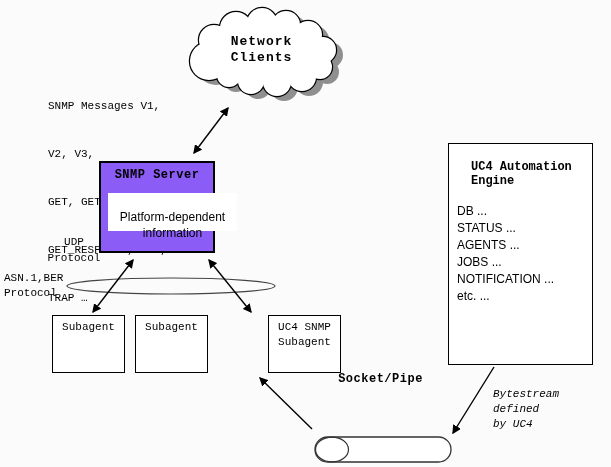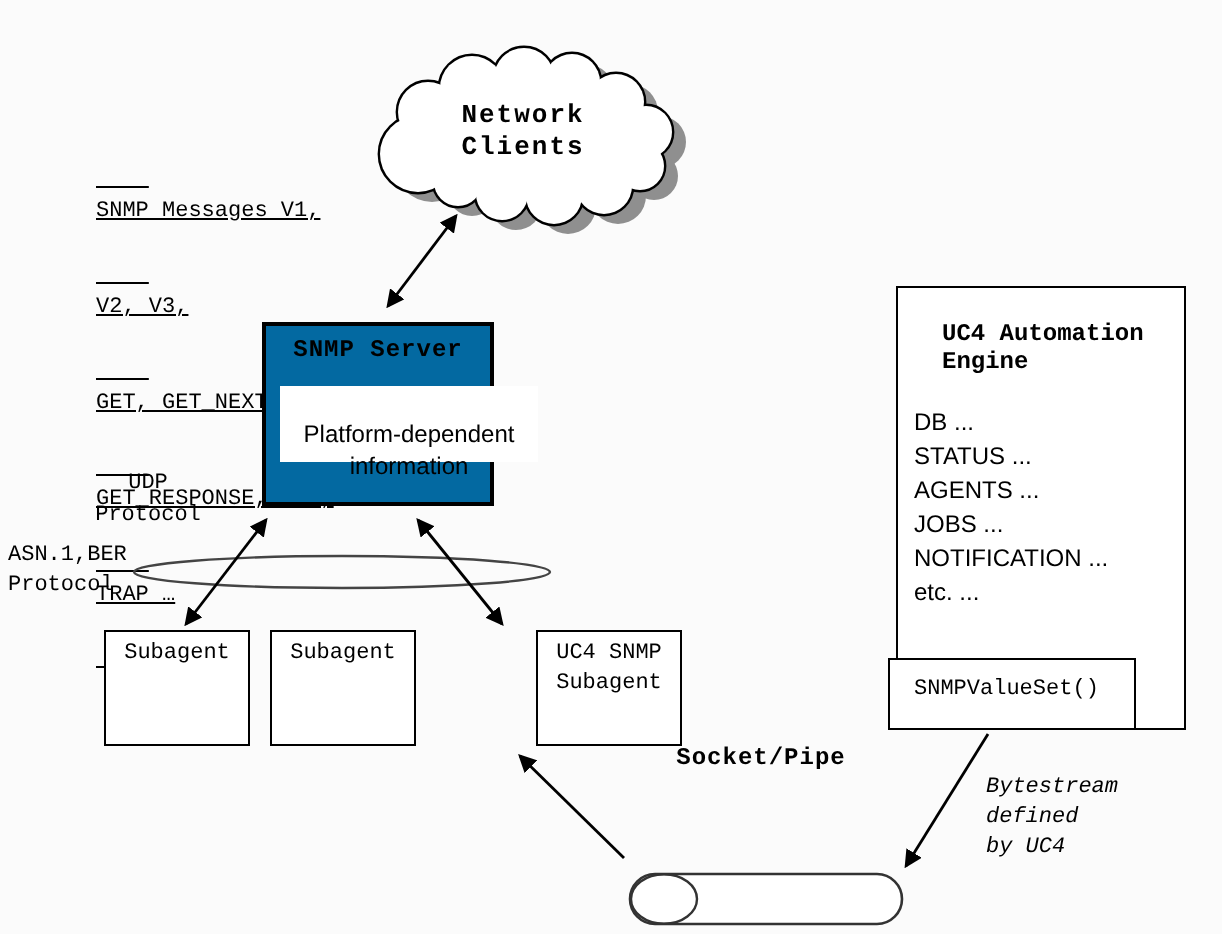--- a/index.html
+++ b/index.html
@@ -3,30 +3,30 @@
 <meta charset="utf-8">
 <style>
   html,body{margin:0;padding:0;}
   body{background:#fbfbfb;font-family:"Liberation Mono","DejaVu Sans Mono",monospace;color:#000;}
   .canvas{position:relative;width:611px;height:467px;background:#fbfbfb;overflow:hidden;}
 
   .mono{font-family:"Liberation Mono","DejaVu Sans Mono",monospace;}
   .sans{font-family:"Liberation Sans","DejaVu Sans",sans-serif;}
 
   
-  .cloud-wrap{position:absolute;left:184px;top:22px;width:175px;height:105px;}
+  .cloud-wrap{position:absolute;left:184px;top:6px;width:175px;height:105px;}
   .cloud-text{position:absolute;left:0;top:28px;width:155px;text-align:center;
               font-weight:bold;font-size:13px;line-height:16px;letter-spacing:1px;}
 
   
-  .msg-block{position:absolute;left:48px;top:66px;font-size:11px;line-height:16px;white-space:pre;text-decoration:underline;}
+  .msg-block{position:absolute;left:48px;top:66px;font-size:11px;line-height:16px;white-space:pre;}
 
   
   .server-box{position:absolute;left:99px;top:161px;width:116px;height:92px;
-              background:#0369a1;border:2px solid #000;box-sizing:border-box;margin-left:32px;}
+              background:#8b5cf6;border:2px solid #000;box-sizing:border-box;}
   .server-title{margin-top:5px;text-align:center;font-weight:bold;font-size:12px;letter-spacing:.5px;}
   .platform-box{position:absolute;left:7px;top:30px;width:129px;height:38px;background:#ffffff;
                 text-align:center;font-size:12px;line-height:16px;padding-top:16px;box-sizing:border-box;}
 
   
   .udp-label{position:absolute;left:34px;top:234px;width:80px;text-align:center;
              font-size:11px;line-height:16px;}
   .asn-label{position:absolute;left:4px;top:271px;width:92px;text-align:left;
              font-size:11px;line-height:15px;}
 
@@ -152,23 +152,20 @@
     <div class="uc4-title sans">UC4 Automation Engine</div>
     <div class="uc4-list sans">
       <div>DB ...</div>
       <div>STATUS ...</div>
       <div>AGENTS ...</div>
       <div>JOBS ...</div>
       <div>NOTIFICATION ...</div>
       <div>etc. ...</div>
     </div>
   </div>
-  <div class="valueset-box mono">
-    <span>SNMPValueSet()</span>
-  </div>
 
   <div class="socket-label">Socket/Pipe</div>
   <div class="bytestream-label">
     <div>Bytestream defined</div>
     <div>by UC4</div>
   </div>
 
   <svg class="overlay" viewBox="0 0 611 467">
     <defs>
       <marker id="arr" viewBox="0 0 10 10" refX="8.5" refY="5" markerWidth="9" markerHeight="9" orient="auto-start-reverse" markerUnits="userSpaceOnUse">

